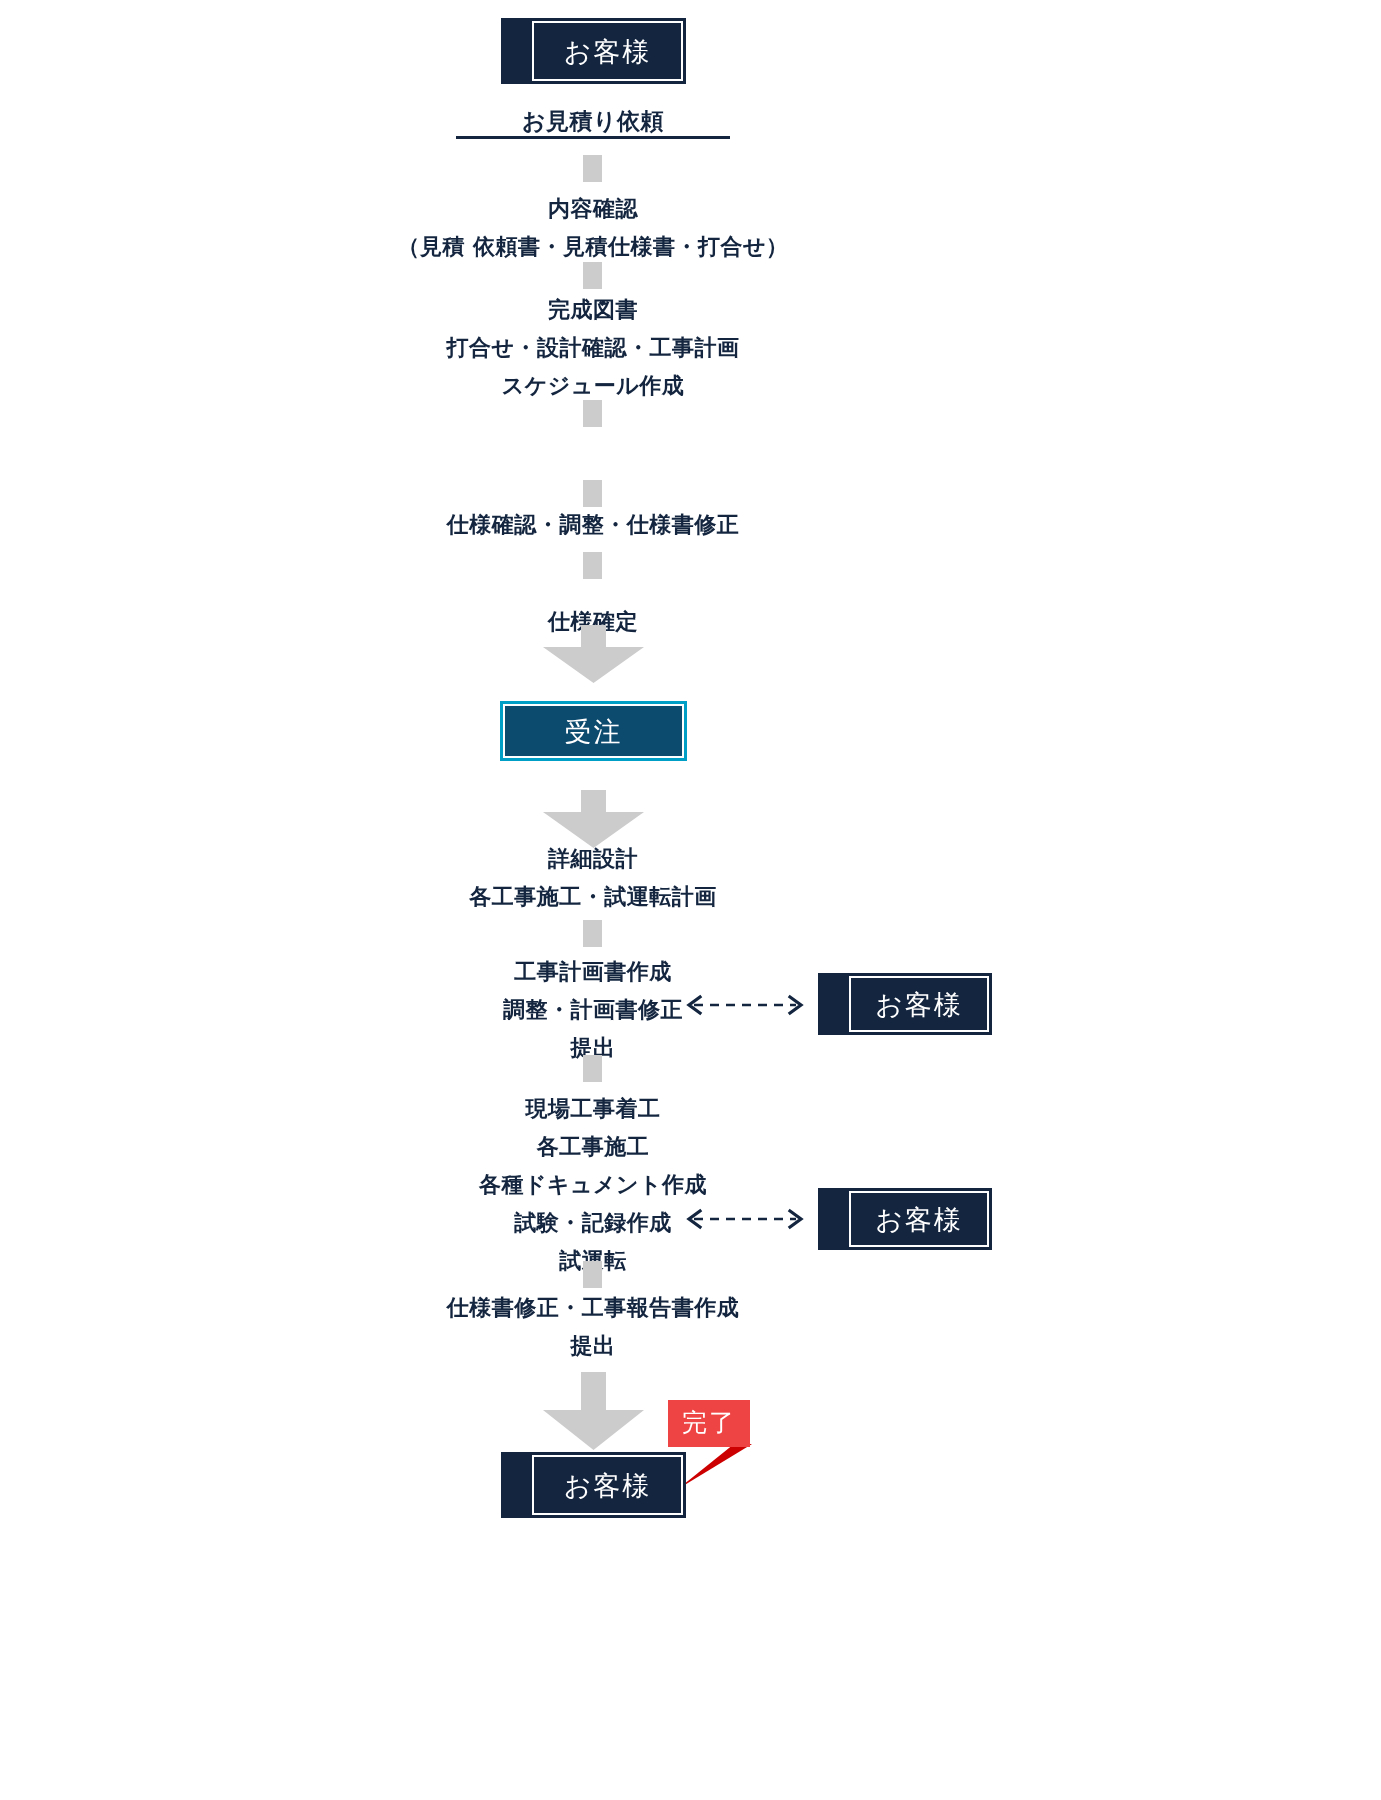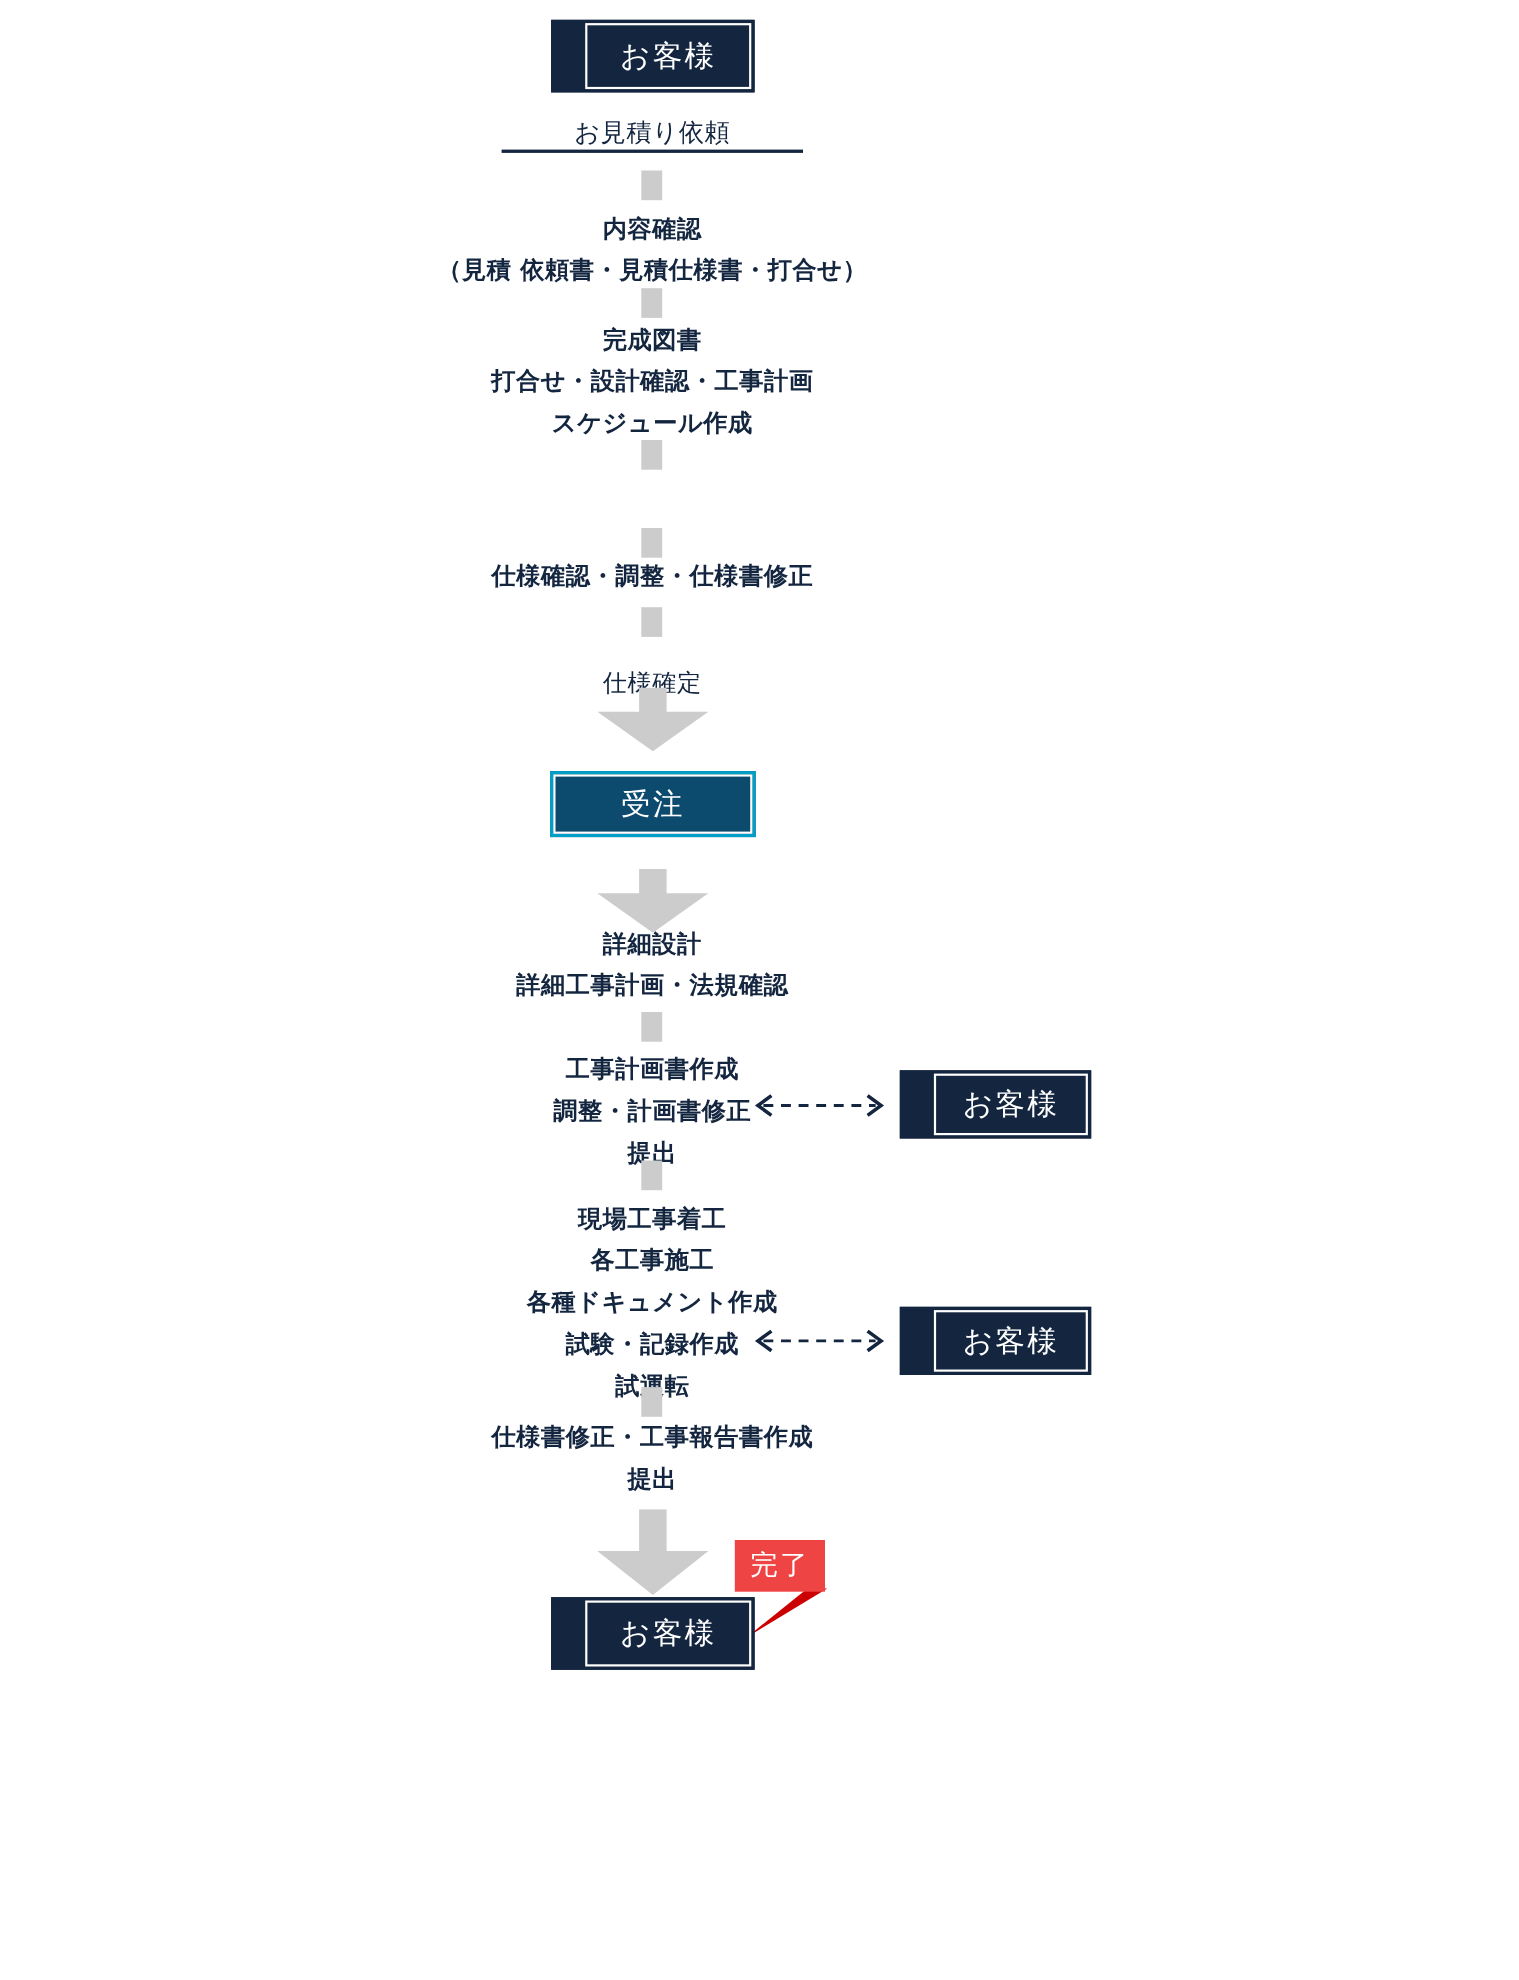--- a/index.html
+++ b/index.html
@@ -80,21 +80,21 @@
     position: absolute;
     text-align: center;
     color: #13253f;
     font-size: 22px;
     line-height: 38px;
     font-weight: bold;
     letter-spacing: 0.5px;
     white-space: pre-line;
   }
   .step.light {
-    font-weight: normal;
+    font-weight: bold;
   }
 
   
   .rule {
     position: absolute;
     height: 3px;
     background: #13253f;
   }
 
   
@@ -184,21 +184,21 @@
     </div>
   </div>
 
   <div class="block-arrow" style="left:543px; top:790px;">
     <svg width="101" height="58" viewBox="0 0 101 58">
       <polygon points="38,0 63,0 63,22 101,22 50.5,58 0,22 38,22" fill="#cccccc"></polygon>
     </svg>
   </div>
 
   <div class="step" style="left:193px; top:840px; width:800px;">詳細設計
-詳細工事計画・法規確認</div>
+各工事施工・試運転計画</div>
 
   <div class="connector" style="left:583px; top:920px;"></div>
 
   <div class="step" style="left:193px; top:955px; width:800px;font-family:Liberation Mono, monospace;">工事計画書作成
 調整・計画書修正
 提出</div>
 
   <div class="dbl-arrow" style="left:680px; top:994px;">
     <svg width="130" height="22" viewBox="0 0 130 22">
       <line x1="14" y1="11" x2="116" y2="11" stroke="#13253f" stroke-width="2.6" stroke-dasharray="9,7"></line>

